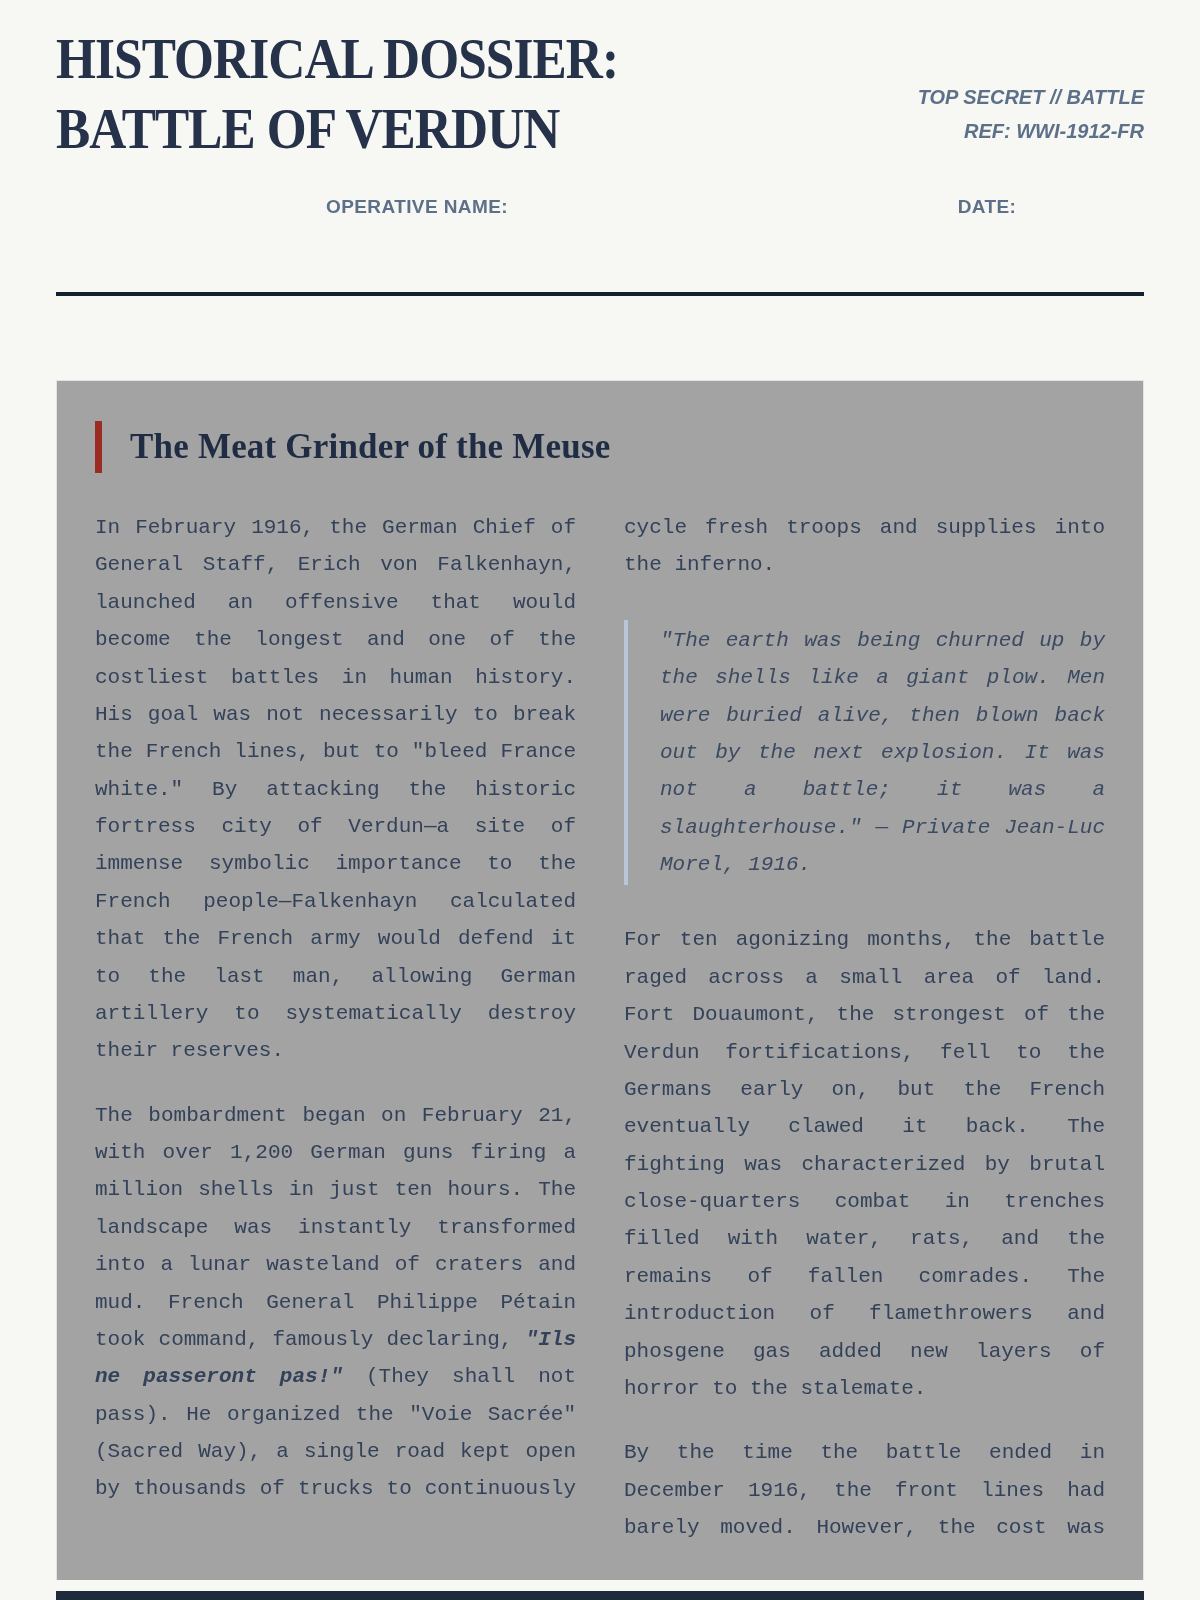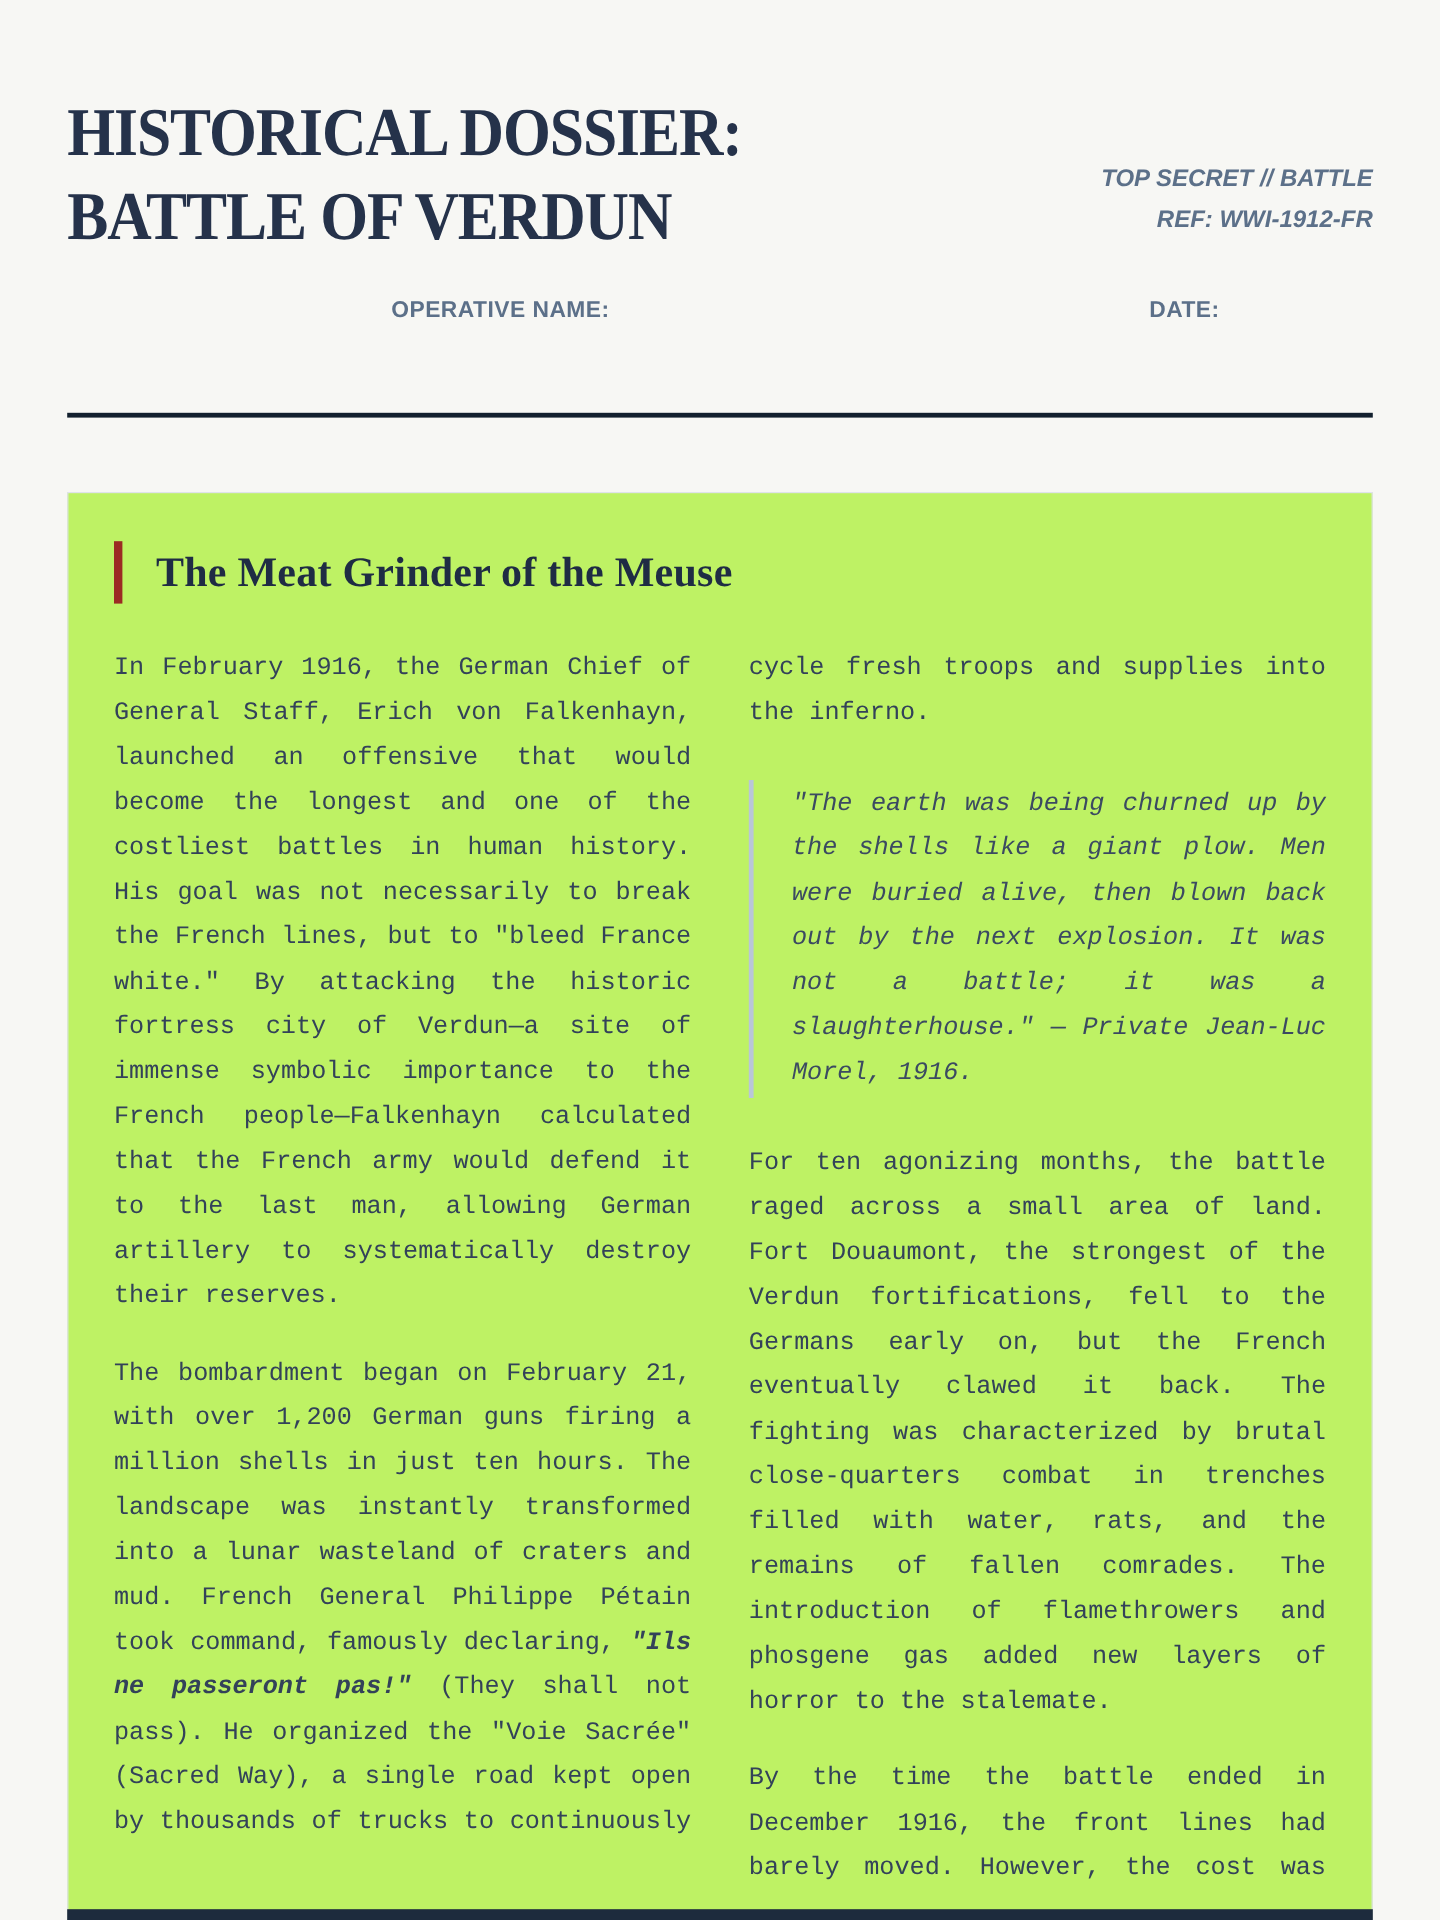--- a/index.html
+++ b/index.html
@@ -16,21 +16,21 @@
     width: 1200px;
     height: 1600px;
     padding: 0 56px;
     box-sizing: border-box;
   }
   
   .header-row {
     display: flex;
     justify-content: space-between;
     align-items: flex-start;
-    padding-top: 76px;
+    padding-top: 24px;
   }
   .doc-title {
     margin: 0;
     font-family: "Liberation Serif", "DejaVu Serif", serif;
     font-weight: 700;
     font-size: 57px;
     line-height: 70px;
     letter-spacing: -1px;
     color: #25324a;
     transform: scaleX(0.9);
@@ -68,22 +68,22 @@
     height: 0;
   }
   .thick-rule {
     margin-top: 26px;
     height: 4px;
     background: #13202e;
   }
   
   .card {
     position: relative;
-    margin-top: 62px;
-    background: #bef264;
+    margin-top: 84px;
+    background: #a3a3a3;
     border: 1px solid #dfe3ea;
     border-bottom: none;
     padding: 40px 38px 0 38px;
     height: 1200px;
     box-sizing: border-box;
     overflow: hidden;
   }
   .section-title {
     display: flex;
     align-items: center;

